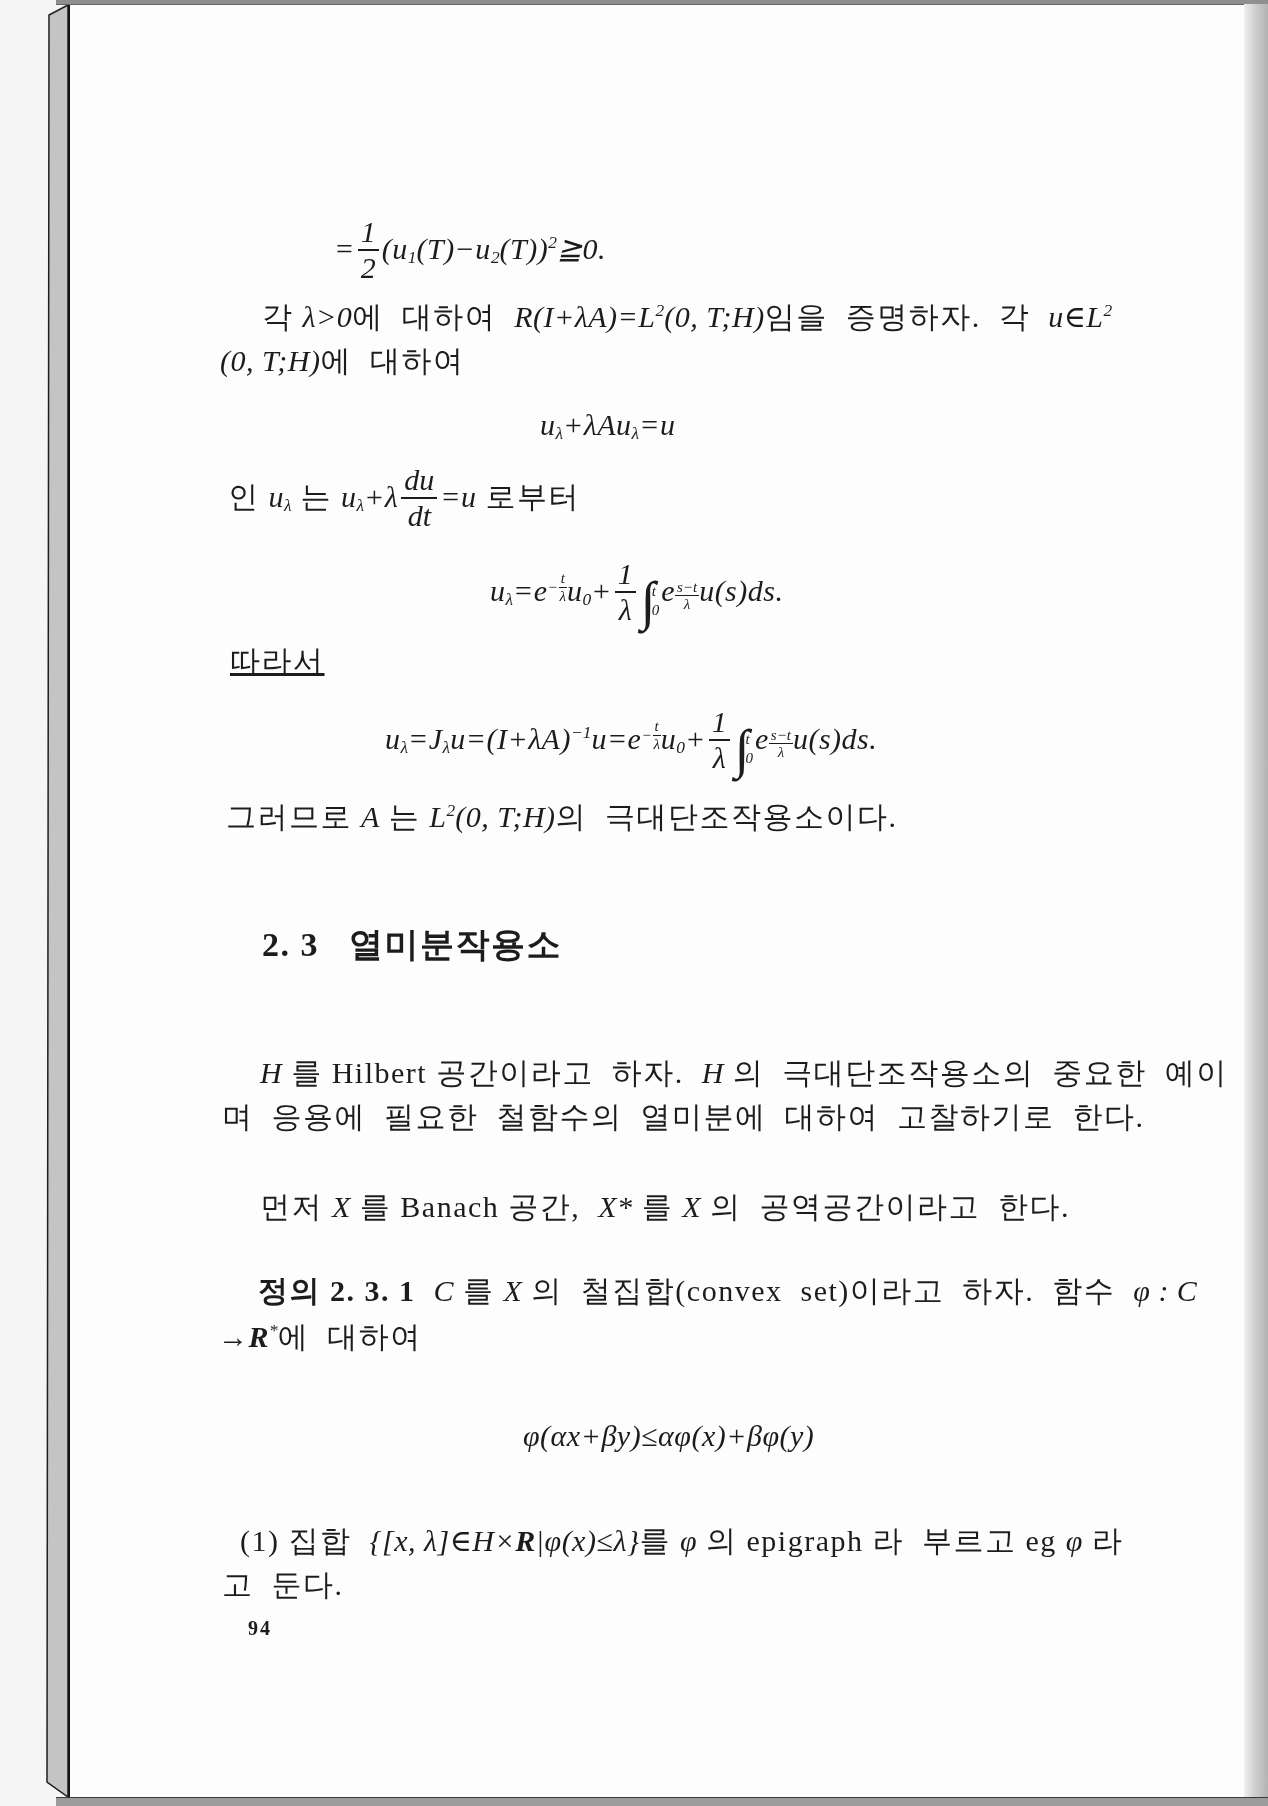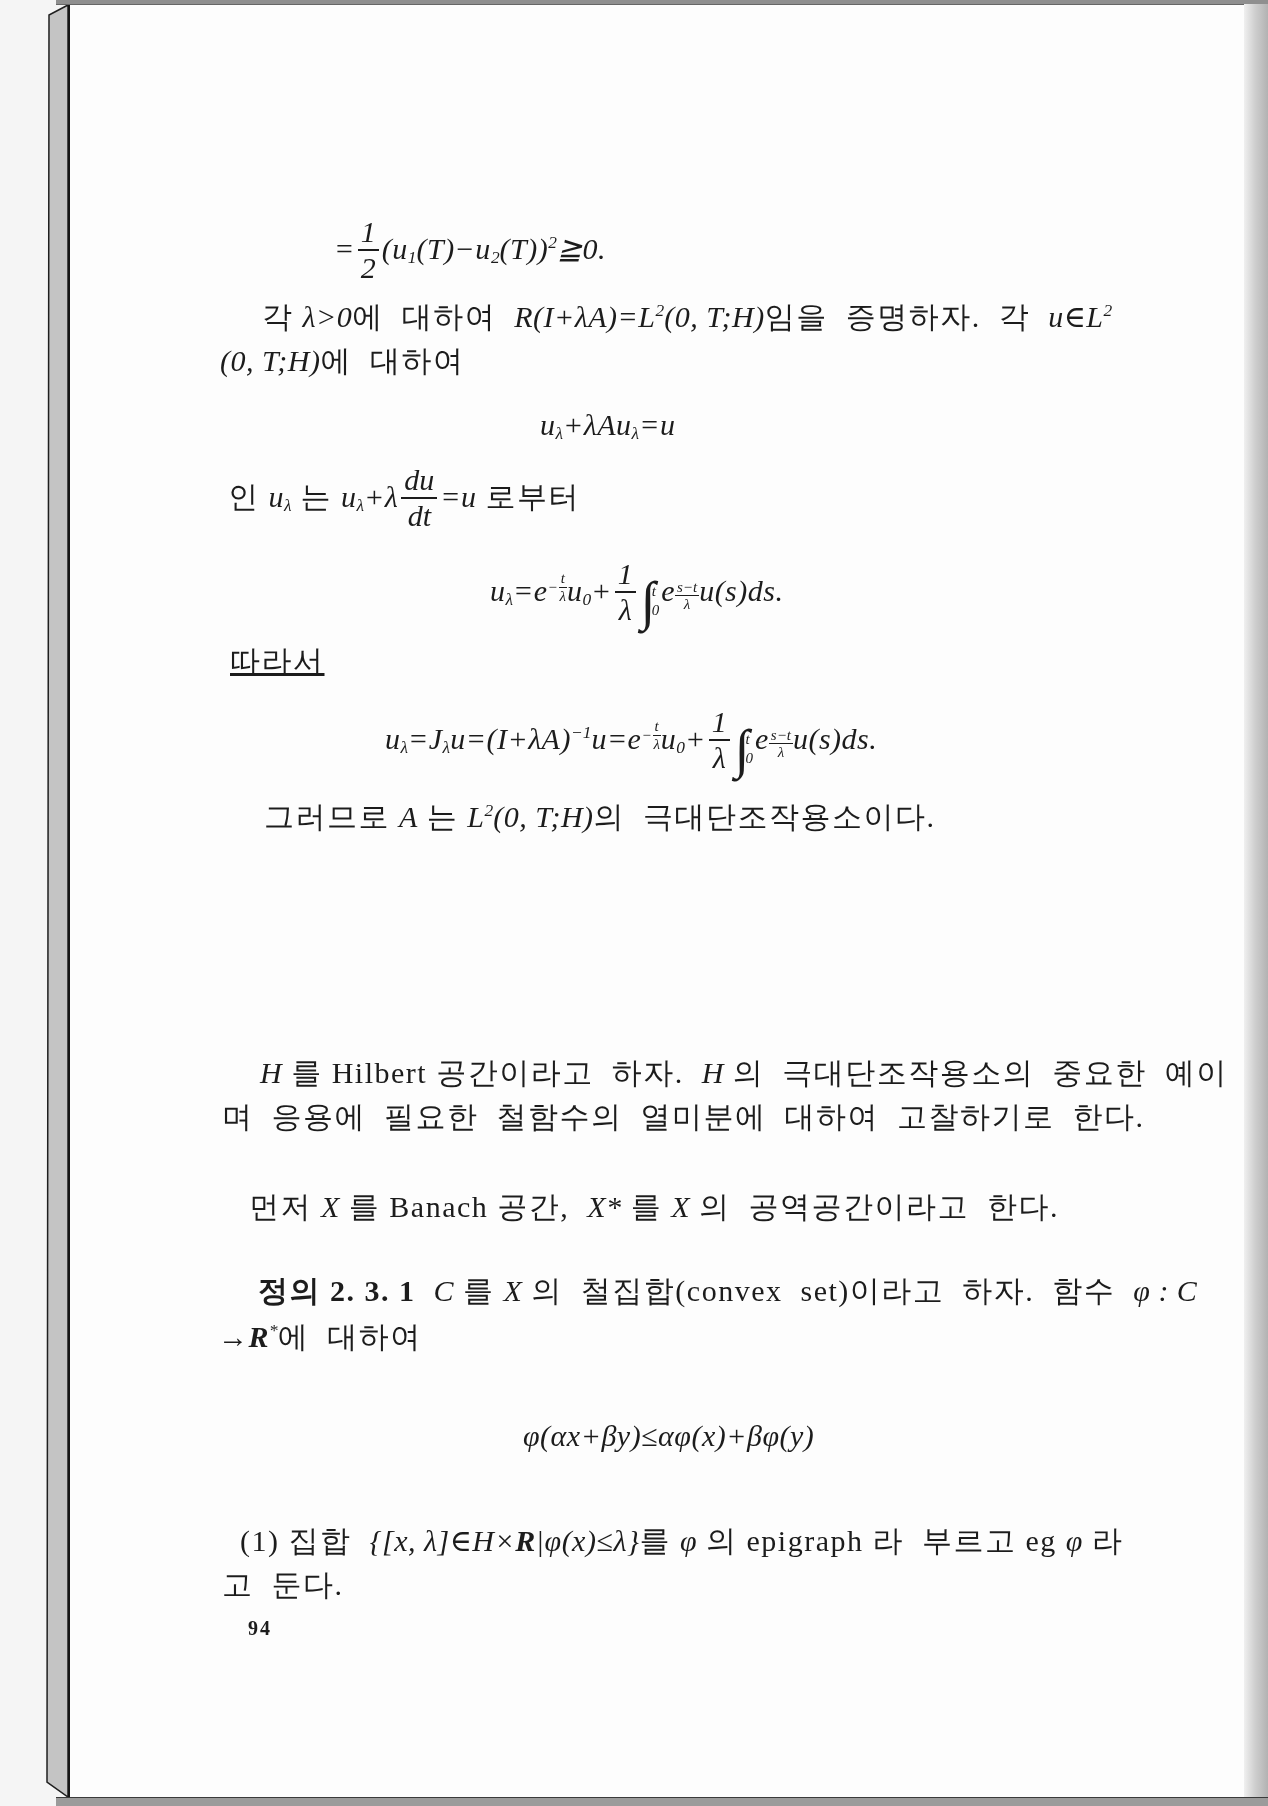--- a/index.html
+++ b/index.html
@@ -54,24 +54,25 @@
 <div class="page">
   <div class="content" id="content">
       <div class="blk display" style="top: 210px; left: 264px;"><span class="m">=</span><span class="fr"><span class="n">1</span><span class="d">2</span></span><span class="m">(u</span><span class="sb">1</span><span class="m">(T)−u</span><span class="sb">2</span><span class="m">(T))</span><span class="sp">2</span><span class="m">≧0.</span></div>
       <div class="blk line" style="top: 292px; left: 192px;"><span class="k">각 </span><span class="m">λ&gt;0</span><span class="k">에  대하여  </span><span class="m">R(I+λA)=L</span><span class="sp">2</span><span class="m">(0, T;H)</span><span class="k">임을  증명하자.  각  </span><span class="m">u∈L</span><span class="sp">2</span></div>
       <div class="blk line" style="top: 336px; left: 150px;"><span class="m">(0, T;H)</span><span class="k">에  대하여</span></div>
       <div class="blk display" style="top: 403px; left: 470px;"><span class="m">u</span><span class="sb">λ</span><span class="m">+λAu</span><span class="sb">λ</span><span class="m">=u</span></div>
       <div class="blk line" style="top: 458px; left: 158px;"><span class="k">인 </span><span class="m">u</span><span class="sb">λ</span><span class="k"> 는 </span><span class="m">u</span><span class="sb">λ</span><span class="m">+λ</span><span class="fr"><span class="n">du</span><span class="d">dt</span></span><span class="m">=u</span><span class="k"> 로부터</span></div>
       <div class="blk display" style="top: 552px; left: 420px;"><span class="m">u</span><span class="sb">λ</span><span class="m">=e</span><span class="spx"><span class="pre">−</span><span class="sfr"><span class="n">t</span><span class="d">λ</span></span></span><span class="m">u</span><span class="sb">0</span><span class="m">+</span><span class="fr"><span class="n">1</span><span class="d">λ</span></span><span class="ig"><span class="is">∫</span><span class="il"><span class="hi">t</span><span class="lo">0</span></span></span><span class="m">e</span><span class="spx"><span class="sfr"><span class="n">s−t</span><span class="d">λ</span></span></span><span class="m">u(s)ds.</span></div>
       <div class="blk line" style="top: 636px; left: 160px; text-decoration: underline;"><span class="k">따라서</span></div>
       <div class="blk display" style="top: 700px; left: 315px;"><span class="m">u</span><span class="sb">λ</span><span class="m">=J</span><span class="sb">λ</span><span class="m">u=(I+λA)</span><span class="sp">−1</span><span class="m">u=e</span><span class="spx"><span class="pre">−</span><span class="sfr"><span class="n">t</span><span class="d">λ</span></span></span><span class="m">u</span><span class="sb">0</span><span class="m">+</span><span class="fr"><span class="n">1</span><span class="d">λ</span></span><span class="ig"><span class="is">∫</span><span class="il"><span class="hi">t</span><span class="lo">0</span></span></span><span class="m">e</span><span class="spx"><span class="sfr"><span class="n">s−t</span><span class="d">λ</span></span></span><span class="m">u(s)ds.</span></div>
-      <div class="blk line" style="top: 792px; left: 156px; margin-left: 38px;"><span class="k">그러므로 </span><span class="m">A</span><span class="k"> 는 </span><span class="m">L</span><span class="sp">2</span><span class="m">(0, T;H)</span><span class="k">의  극대단조작용소이다.</span></div>
+      <div class="blk line" style="top: 792px; left: 156px;"><span class="k">그러므로 </span><span class="m">A</span><span class="k"> 는 </span><span class="m">L</span><span class="sp">2</span><span class="m">(0, T;H)</span><span class="k">의  극대단조작용소이다.</span></div>
+      <div class="blk heading" style="top: 917px; left: 192px;"><span class="k b">2. 3   열미분작용소</span></div>
       <div class="blk line" style="top: 1048px; left: 190px;"><span class="m">H</span><span class="k"> 를 Hilbert 공간이라고  하자.  </span><span class="m">H</span><span class="k"> 의  극대단조작용소의  중요한  예이</span></div>
       <div class="blk line" style="top: 1092px; left: 152px;"><span class="k">며  응용에  필요한  철함수의  열미분에  대하여  고찰하기로  한다.</span></div>
-      <div class="blk line" style="top: 1182px; left: 179px;"><span class="k">먼저 </span><span class="m">X</span><span class="k"> 를 Banach 공간,  </span><span class="m">X*</span><span class="k"> 를 </span><span class="m">X</span><span class="k"> 의  공역공간이라고  한다.</span></div>
+      <div class="blk line" style="top: 1182px; left: 190px;"><span class="k">먼저 </span><span class="m">X</span><span class="k"> 를 Banach 공간,  </span><span class="m">X*</span><span class="k"> 를 </span><span class="m">X</span><span class="k"> 의  공역공간이라고  한다.</span></div>
       <div class="blk line" style="top: 1266px; left: 188px;"><span class="k b">정의 2. 3. 1</span><span class="k">  </span><span class="m">C</span><span class="k"> 를 </span><span class="m">X</span><span class="k"> 의  철집합(convex  set)이라고  하자.  함수  </span><span class="m">φ : C</span></div>
       <div class="blk line" style="top: 1312px; left: 148px;"><span class="m">→</span><span class="m b">R</span><span class="sp">*</span><span class="k">에  대하여</span></div>
       <div class="blk display" style="top: 1414px; left: 437px; margin-left: 16px;"><span class="m">φ(αx+βy)≤αφ(x)+βφ(y)</span></div>
       <div class="blk line" style="top: 1516px; left: 170px;"><span class="k">(1) 집합  </span><span class="m">{[x, λ]∈H×</span><span class="m b">R</span><span class="m">|φ(x)≤λ}</span><span class="k">를 </span><span class="m">φ</span><span class="k"> 의 epigraph 라  부르고 eg </span><span class="m">φ</span><span class="k"> 라</span></div>
       <div class="blk line" style="top: 1560px; left: 152px;"><span class="k">고  둔다.</span></div>
     </div>
   <div class="pagenum">94</div>
 </div>
 
 </body></html>

